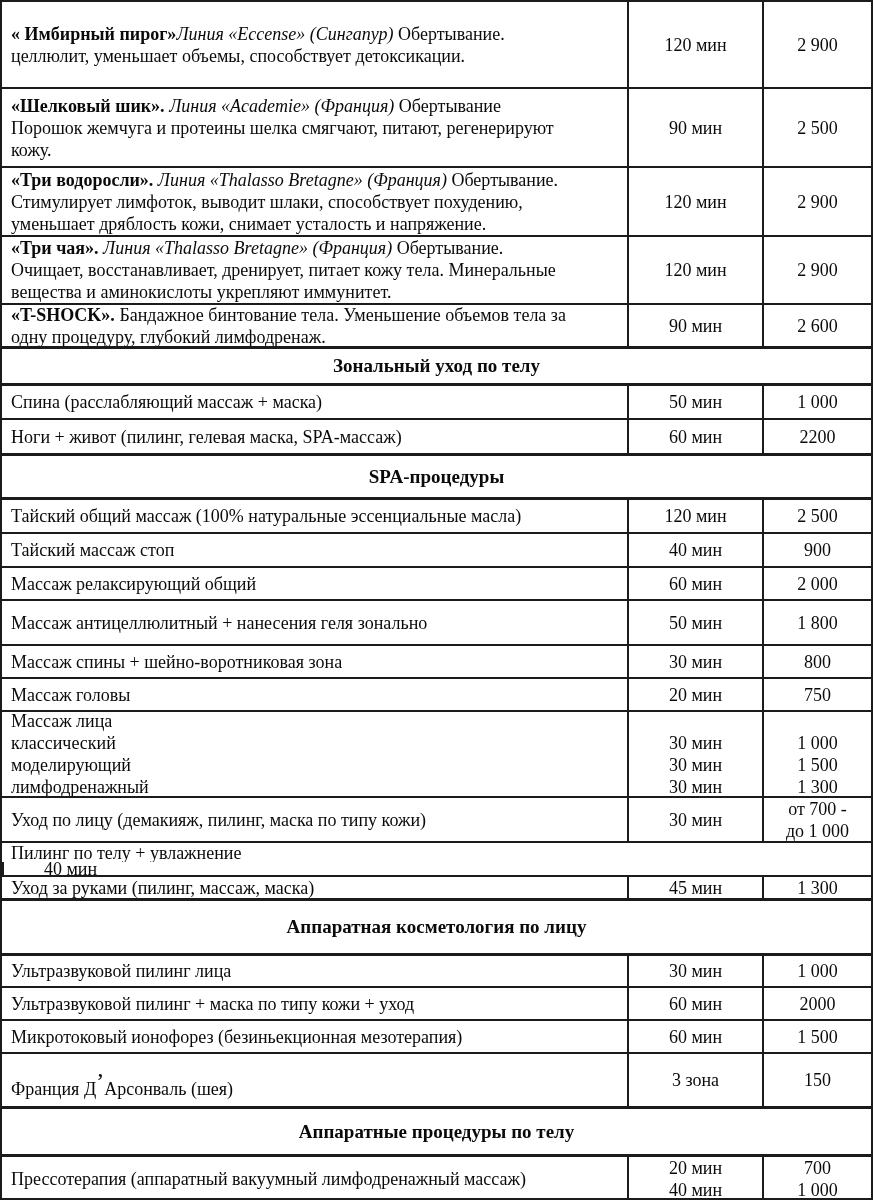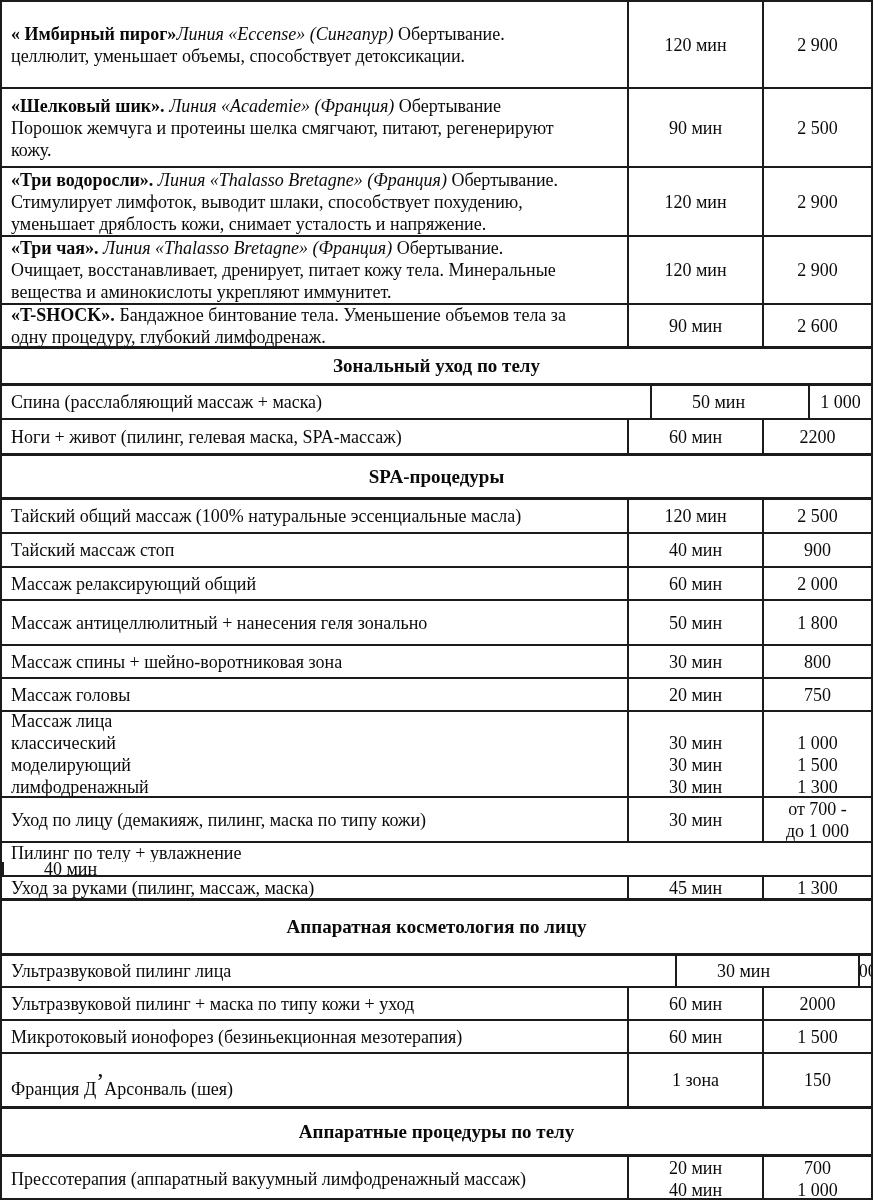--- a/index.html
+++ b/index.html
@@ -111,21 +111,21 @@
       <div class="cell duration">
         <div class="line">90 мин</div>
       </div>
       <div class="cell price">
         <div class="line">2 600</div>
       </div>
     </div>
     <div class="row header thick-top" style="height: 37px;">
       <span class="header-label">Зональный уход по телу</span>
     </div>
-    <div class="row item thick-top" style="height: 35px; gap: 23px;">
+    <div class="row item thick-top" style="height: 35px;">
       <div class="cell service">
         <div class="line"><span class="seg n">Спина (расслабляющий массаж + маска)</span></div>
       </div>
       <div class="cell duration">
         <div class="line">50 мин</div>
       </div>
       <div class="cell price">
         <div class="line">1 000</div>
       </div>
     </div>
@@ -259,21 +259,21 @@
       <div class="cell duration">
         <div class="line">45 мин</div>
       </div>
       <div class="cell price">
         <div class="line">1 300</div>
       </div>
     </div>
     <div class="row header thick-top" style="height: 55px; font-family: Liberation Serif, serif;">
       <span class="header-label">Аппаратная косметология по лицу</span>
     </div>
-    <div class="row item thick-top" style="height: 33px; gap: 48px;">
+    <div class="row item thick-top" style="height: 33px;">
       <div class="cell service">
         <div class="line"><span class="seg n">Ультразвуковой пилинг лица</span></div>
       </div>
       <div class="cell duration">
         <div class="line">30 мин</div>
       </div>
       <div class="cell price">
         <div class="line">1 000</div>
       </div>
     </div>
@@ -297,21 +297,21 @@
       </div>
       <div class="cell price">
         <div class="line">1 500</div>
       </div>
     </div>
     <div class="row item" style="height: 54px;">
       <div class="cell service valign-end">
         <div class="line"><span class="seg n">Франция Д</span><span class="seg ap">’</span><span class="seg n">Арсонваль (шея)</span></div>
       </div>
       <div class="cell duration">
-        <div class="line">1 зона</div>
+        <div class="line">3 зона</div>
       </div>
       <div class="cell price">
         <div class="line">150</div>
       </div>
     </div>
     <div class="row header thick-top" style="height: 48px;">
       <span class="header-label">Аппаратные процедуры по телу</span>
     </div>
     <div class="row item thick-top" style="height: 47px;">
       <div class="cell service">

